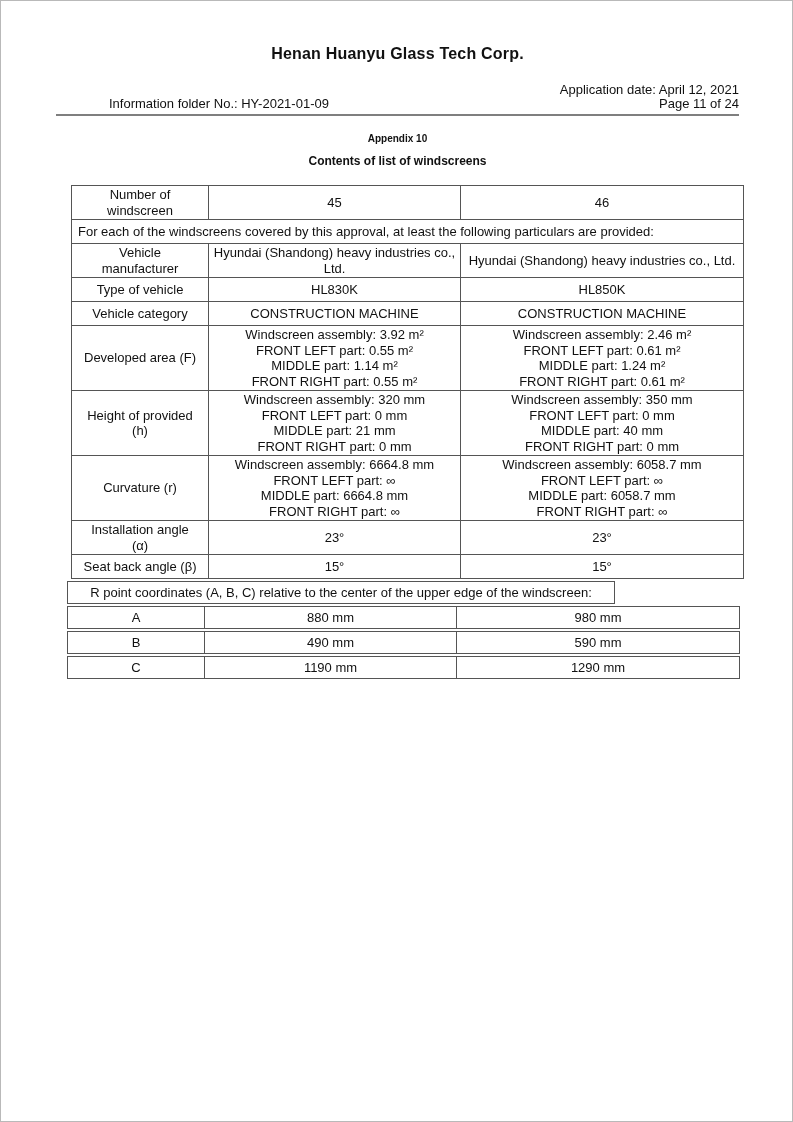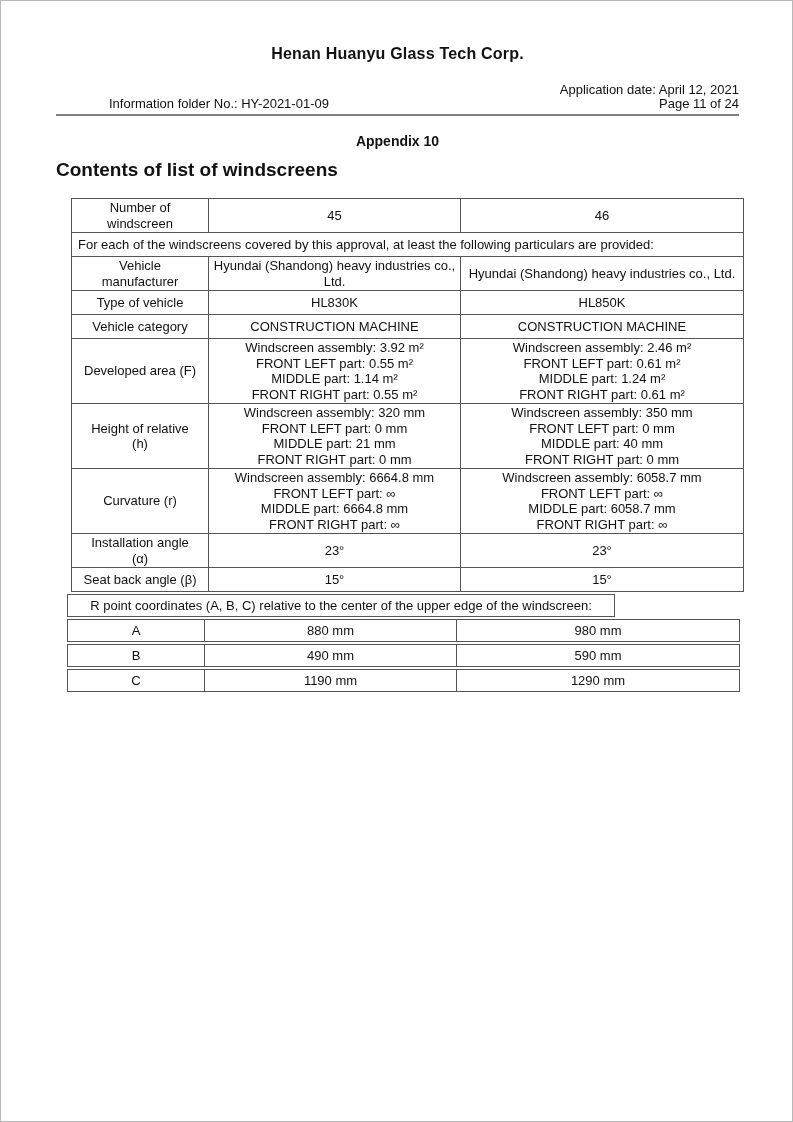--- a/index.html
+++ b/index.html
@@ -24,22 +24,22 @@
     font-size:13px;line-height:14px;
   }
   .meta-left{padding-left:53px;}
   .meta-right{text-align:right;line-height:14px;margin-left:16px;}
   .meta-right div{margin-bottom:0;}
   .header-rule{
     margin-top:3px;
     border:none;border-top:2px solid #7f7f7f;
     width:683px;
   }
-  .appendix{margin-top:17px;text-align:center;font-size:14px;font-weight:bold;}
-  .subtitle{margin-top:10px;text-align:left;font-size:19px;font-weight:bold;}
+  .appendix{margin-top:17px;text-align:center;font-size:10px;font-weight:bold;}
+  .subtitle{margin-top:10px;text-align:center;font-size:12px;font-weight:bold;}
   table.ws{
     border-collapse:collapse;
     table-layout:fixed;
     width:548px;
     margin-left:11px;
     font-size:13px;
   }
   table.ws.main{margin-top:17px;margin-left:15px;}
   table.ws.strip{margin-top:2px;}
   .ws td{
@@ -117,21 +117,21 @@
           <div>FRONT RIGHT part: 0.55 m²</div>
         </td>
         <td>
           <div>Windscreen assembly: 2.46 m²</div>
           <div>FRONT LEFT part: 0.61 m²</div>
           <div>MIDDLE part: 1.24 m²</div>
           <div>FRONT RIGHT part: 0.61 m²</div>
         </td>
       </tr>
       <tr>
-        <td class="lab">Height of relative (h)</td>
+        <td class="lab">Height of provided (h)</td>
         <td>
           <div>Windscreen assembly: 320 mm</div>
           <div>FRONT LEFT part: 0 mm</div>
           <div>MIDDLE part: 21 mm</div>
           <div>FRONT RIGHT part: 0 mm</div>
         </td>
         <td>
           <div>Windscreen assembly: 350 mm</div>
           <div>FRONT LEFT part: 0 mm</div>
           <div>MIDDLE part: 40 mm</div>

